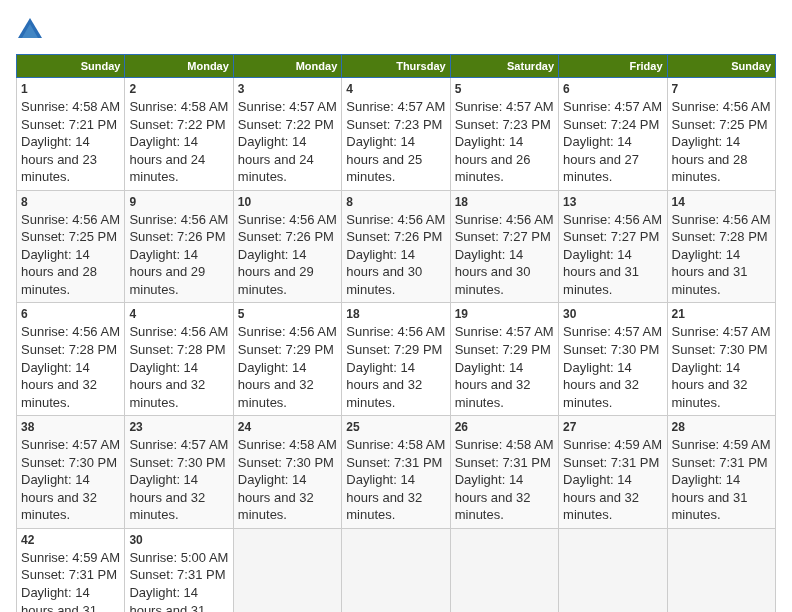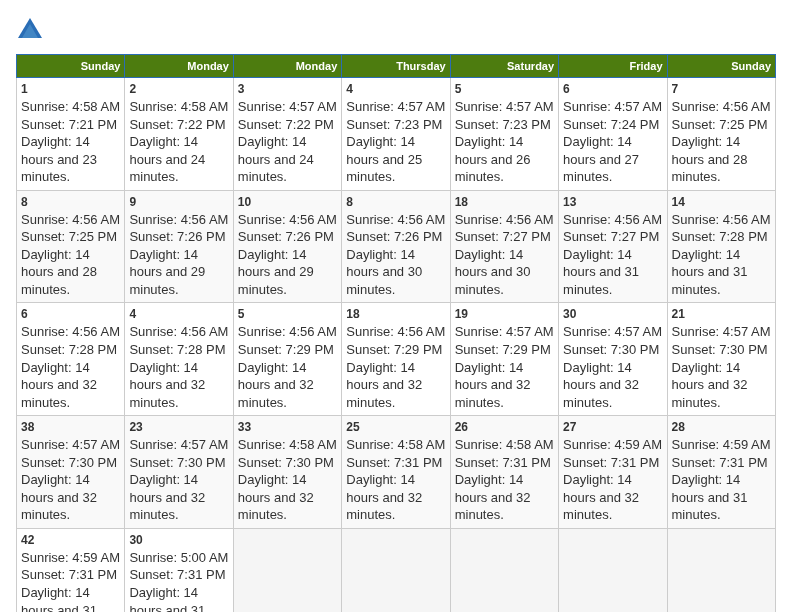--- a/index.html
+++ b/index.html
@@ -229,21 +229,21 @@
         <tr>
           <td>
             <span class="day-num">38</span>
             <div class="day-info">Sunrise: 4:57 AM<br>Sunset: 7:30 PM<br>Daylight: 14 hours and 32 minutes.</div>
           </td>
           <td>
             <span class="day-num">23</span>
             <div class="day-info">Sunrise: 4:57 AM<br>Sunset: 7:30 PM<br>Daylight: 14 hours and 32 minutes.</div>
           </td>
           <td>
-            <span class="day-num">33</span>
+            <span class="day-num">24</span>
             <div class="day-info">Sunrise: 4:58 AM<br>Sunset: 7:30 PM<br>Daylight: 14 hours and 32 minutes.</div>
           </td>
           <td>
             <span class="day-num">25</span>
             <div class="day-info">Sunrise: 4:58 AM<br>Sunset: 7:31 PM<br>Daylight: 14 hours and 32 minutes.</div>
           </td>
           <td>
             <span class="day-num">26</span>
             <div class="day-info">Sunrise: 4:58 AM<br>Sunset: 7:31 PM<br>Daylight: 14 hours and 32 minutes.</div>
           </td>

